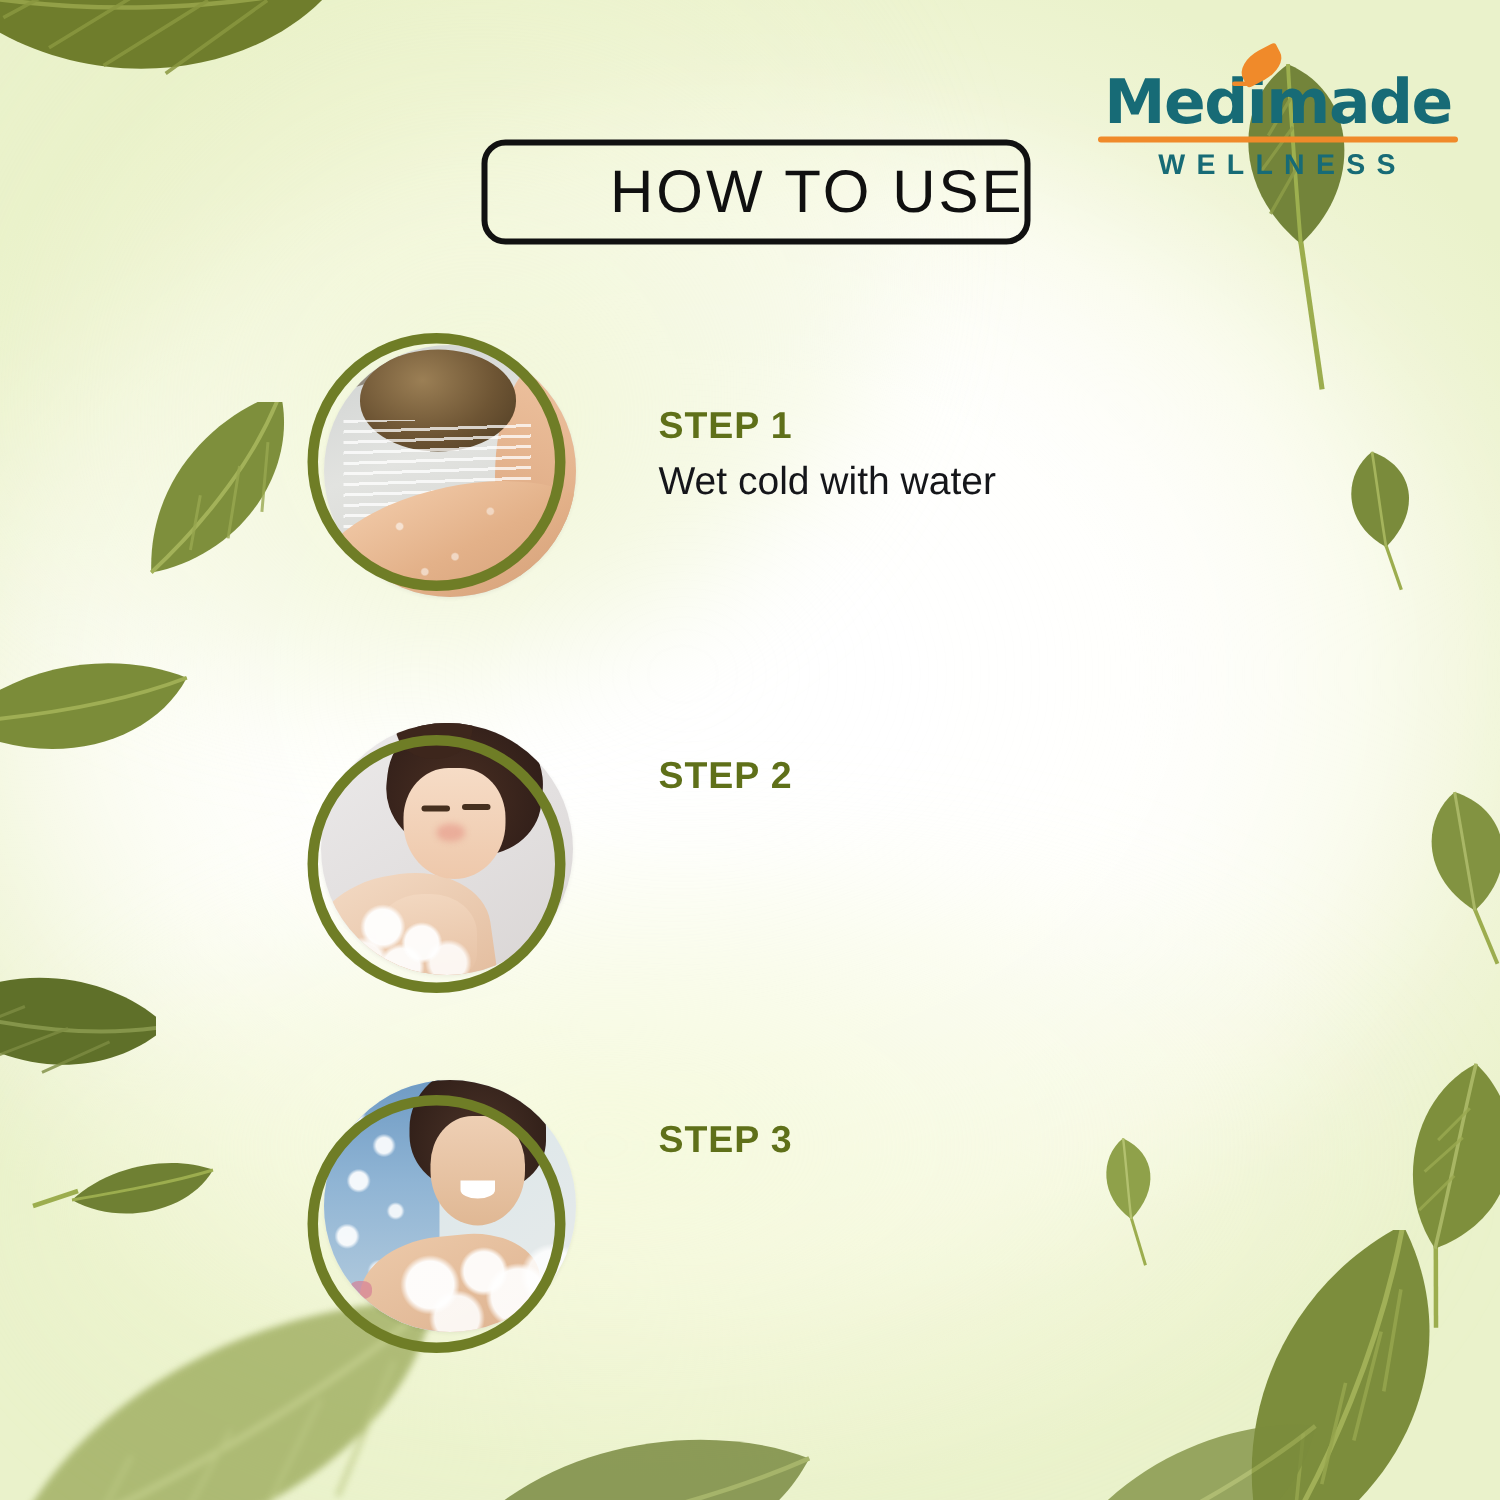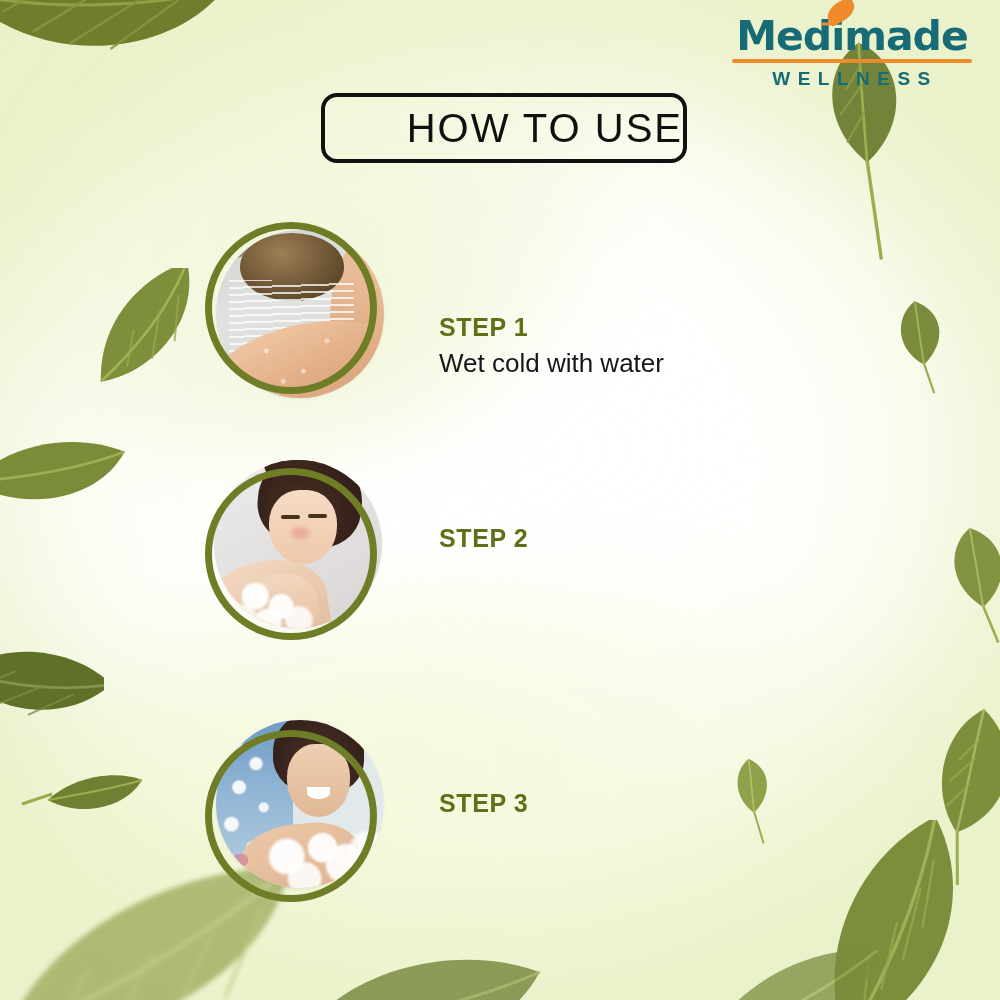--- a/index.html
+++ b/index.html
@@ -22,21 +22,21 @@
        background:radial-gradient(ellipse at 40% 40%, rgba(243,248,214,.85) 0%, rgba(243,248,214,0) 70%);}
   .sw3{left:-10%;top:-14%;width:70%;height:60%;
        background:radial-gradient(ellipse at 60% 70%, rgba(236,243,202,.75) 0%, rgba(236,243,202,0) 72%);}
 
   
   #logo{position:absolute;right:28px;top:16px;width:240px;text-align:center;}
   .logo-word{
     position:relative;display:inline-block;
     font-family:"DejaVu Sans", sans-serif;
     font-weight:bold;font-size:41px;letter-spacing:-1px;
-    color:#176b76;line-height:1;
+    color:#176b76;line-height:1;margin-top:32px;
   }
   .logo-rule{width:100%;height:4px;background:#f08a2a;border-radius:2px;margin-top:2px;}
   .logo-sub{
     font-family:"Liberation Sans", sans-serif;
     font-size:19px;letter-spacing:7.5px;color:#176b76;font-weight:600;
     margin-top:5px;padding-left:6px;
   }
   .logo-leaf{
     position:absolute;left:90px;top:-14px;width:30px;height:19px;
     background:#f08a2a;border-radius:60% 10% 60% 10%;
@@ -62,21 +62,21 @@
   
   .step{position:absolute;left:0;width:1000px;}
   .ring{
     position:absolute;left:205px;width:172px;height:172px;border-radius:50%;
     border:7px solid #6f7d26;box-sizing:border-box;
   }
   .photo{
     position:absolute;width:168px;height:168px;border-radius:50%;
     overflow:hidden;box-shadow:0 1px 3px rgba(0,0,0,.06);
   }
-  .txt{position:absolute;left:439px;width:430px;margin-top:43px;}
+  .txt{position:absolute;left:439px;width:430px;}
   .step-label{
     font-family:"Liberation Sans", sans-serif;
     font-weight:bold;font-size:25px;letter-spacing:.6px;color:#5f7019;
     margin:0 0 7px 0;
   }
   .step-desc{
     font-family:"Liberation Sans", sans-serif;
     font-size:26px;line-height:1.13;color:#15161a;margin:0;font-weight:400;
   }
 
@@ -309,21 +309,21 @@
         <div class="s1-drops"></div>
       </div>
     </div>
     <div class="ring" style="top:0;"></div>
     <div class="txt" style="top:48px;">
       <p class="step-label">STEP 1</p>
       <p class="step-desc">Wet cold with water</p>
     </div>
   </div>
 
-  <div class="step" style="top:460px;height:190px;">
+  <div class="step" style="top:482px;height:190px;">
     <div class="photo" style="left:214px;top:0px;">
       <div class="scene">
         <div class="s2-bg"></div>
         <div class="s2-shoulder"></div>
         <div class="s2-hair"></div>
         <div class="s2-bun"></div>
         <div class="s2-face"></div>
         <div class="s2-brow" style="left:40%;top:33%;"></div>
         <div class="s2-brow" style="left:56%;top:32%;"></div>
         <div class="s2-cheek"></div>

